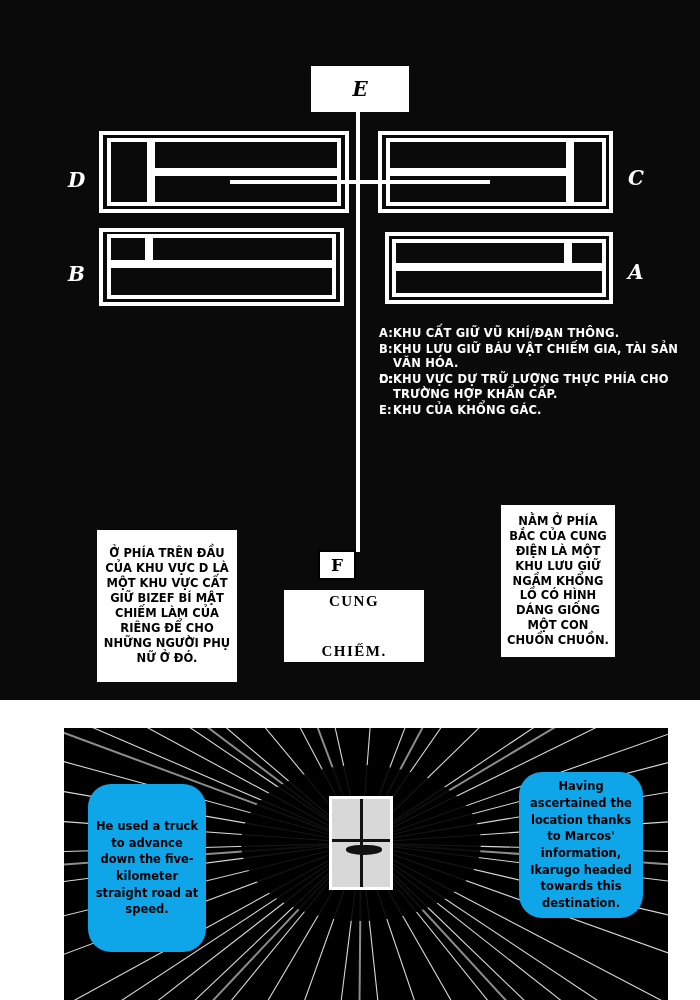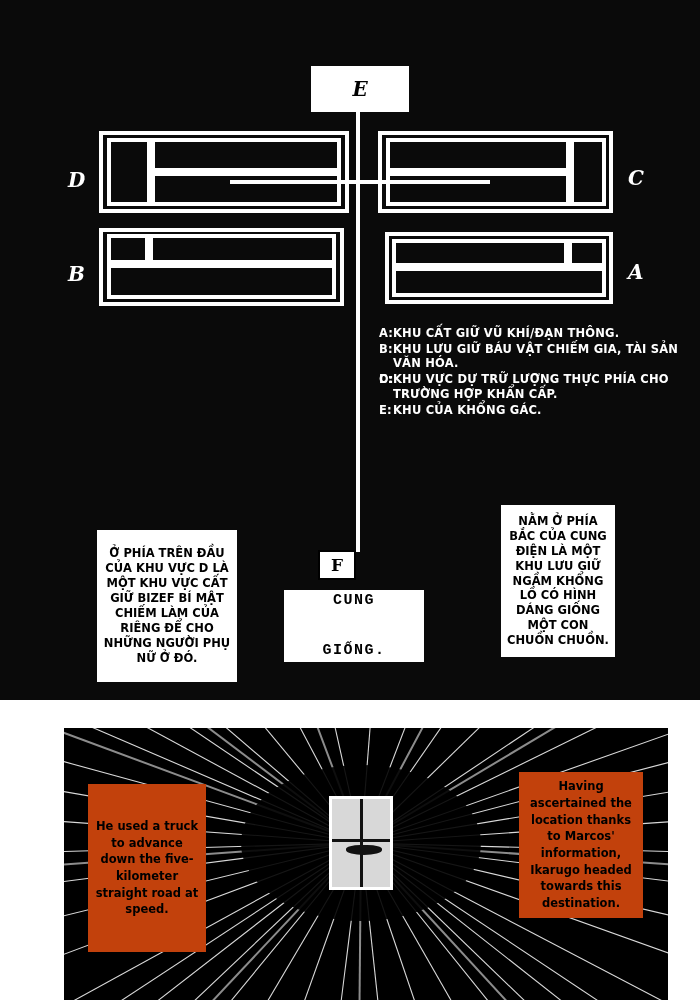--- a/index.html
+++ b/index.html
@@ -83,21 +83,21 @@
     font-family: "DejaVu Serif", serif;
     font-size: 17px;
     font-weight: bold;
   }
 
   #palace-box {
     left: 284px;
     top: 590px;
     width: 140px;
     height: 72px;
-    font-family: Liberation Mono, monospace;
+    font-family: Liberation Serif, serif;
     font-size: 15px;
     font-weight: bold;
     letter-spacing: 1.5px;
     line-height: 1.35;
     flex-direction: column;
     gap: 29px;
   }
 
   #legend {
     position: absolute;
@@ -212,32 +212,33 @@
     left: 14px;
     top: 52%;
     width: 36px;
     height: 10px;
     background: #111;
     border-radius: 40% 40% 50% 50%;
   }
 
   .engbox {
     position: absolute;
-    background: #c2410c;
+    background: #0ea5e9;
     color: #000000;
     box-sizing: border-box;
     display: flex;
     align-items: center;
     justify-content: center;
     text-align: center;
     font-family: "DejaVu Sans", sans-serif;
     font-size: 11.5px;
     font-weight: bold;
     line-height: 1.45;
     padding: 6px;
+    border-radius: 23px;
   }
   #eng-left {
     left: 24px;
     top: 56px;
     width: 118px;
     height: 168px;
   }
   #eng-right {
     left: 455px;
     top: 44px;
@@ -305,21 +306,21 @@
         <span>KHU CỦA KHỔNG GÁC.</span>
       </div>
     </div>
 
     <div class="whitebox" id="f-box">
       <span>F</span>
     </div>
 
     <div class="whitebox" id="palace-box">
       <span>CUNG</span>
-      <span>GIỐNG.</span>
+      <span>CHIẾM.</span>
     </div>
 
     <div class="whitebox" id="note-left">
       <span>Ở PHÍA TRÊN ĐẦU CỦA KHU VỰC D LÀ MỘT KHU VỰC CẤT GIỮ BIZEF BÍ MẬT CHIẾM LÀM CỦA RIÊNG ĐỂ CHO NHỮNG NGƯỜI PHỤ NỮ Ở ĐÓ.</span>
     </div>
 
     <div class="whitebox" id="note-right">
       <span>NẰM Ở PHÍA BẮC CỦA CUNG ĐIỆN LÀ MỘT KHU LƯU GIỮ NGẦM KHỔNG LỒ CÓ HÌNH DÁNG GIỐNG MỘT CON CHUỒN CHUỒN.</span>
     </div>
   </div>

